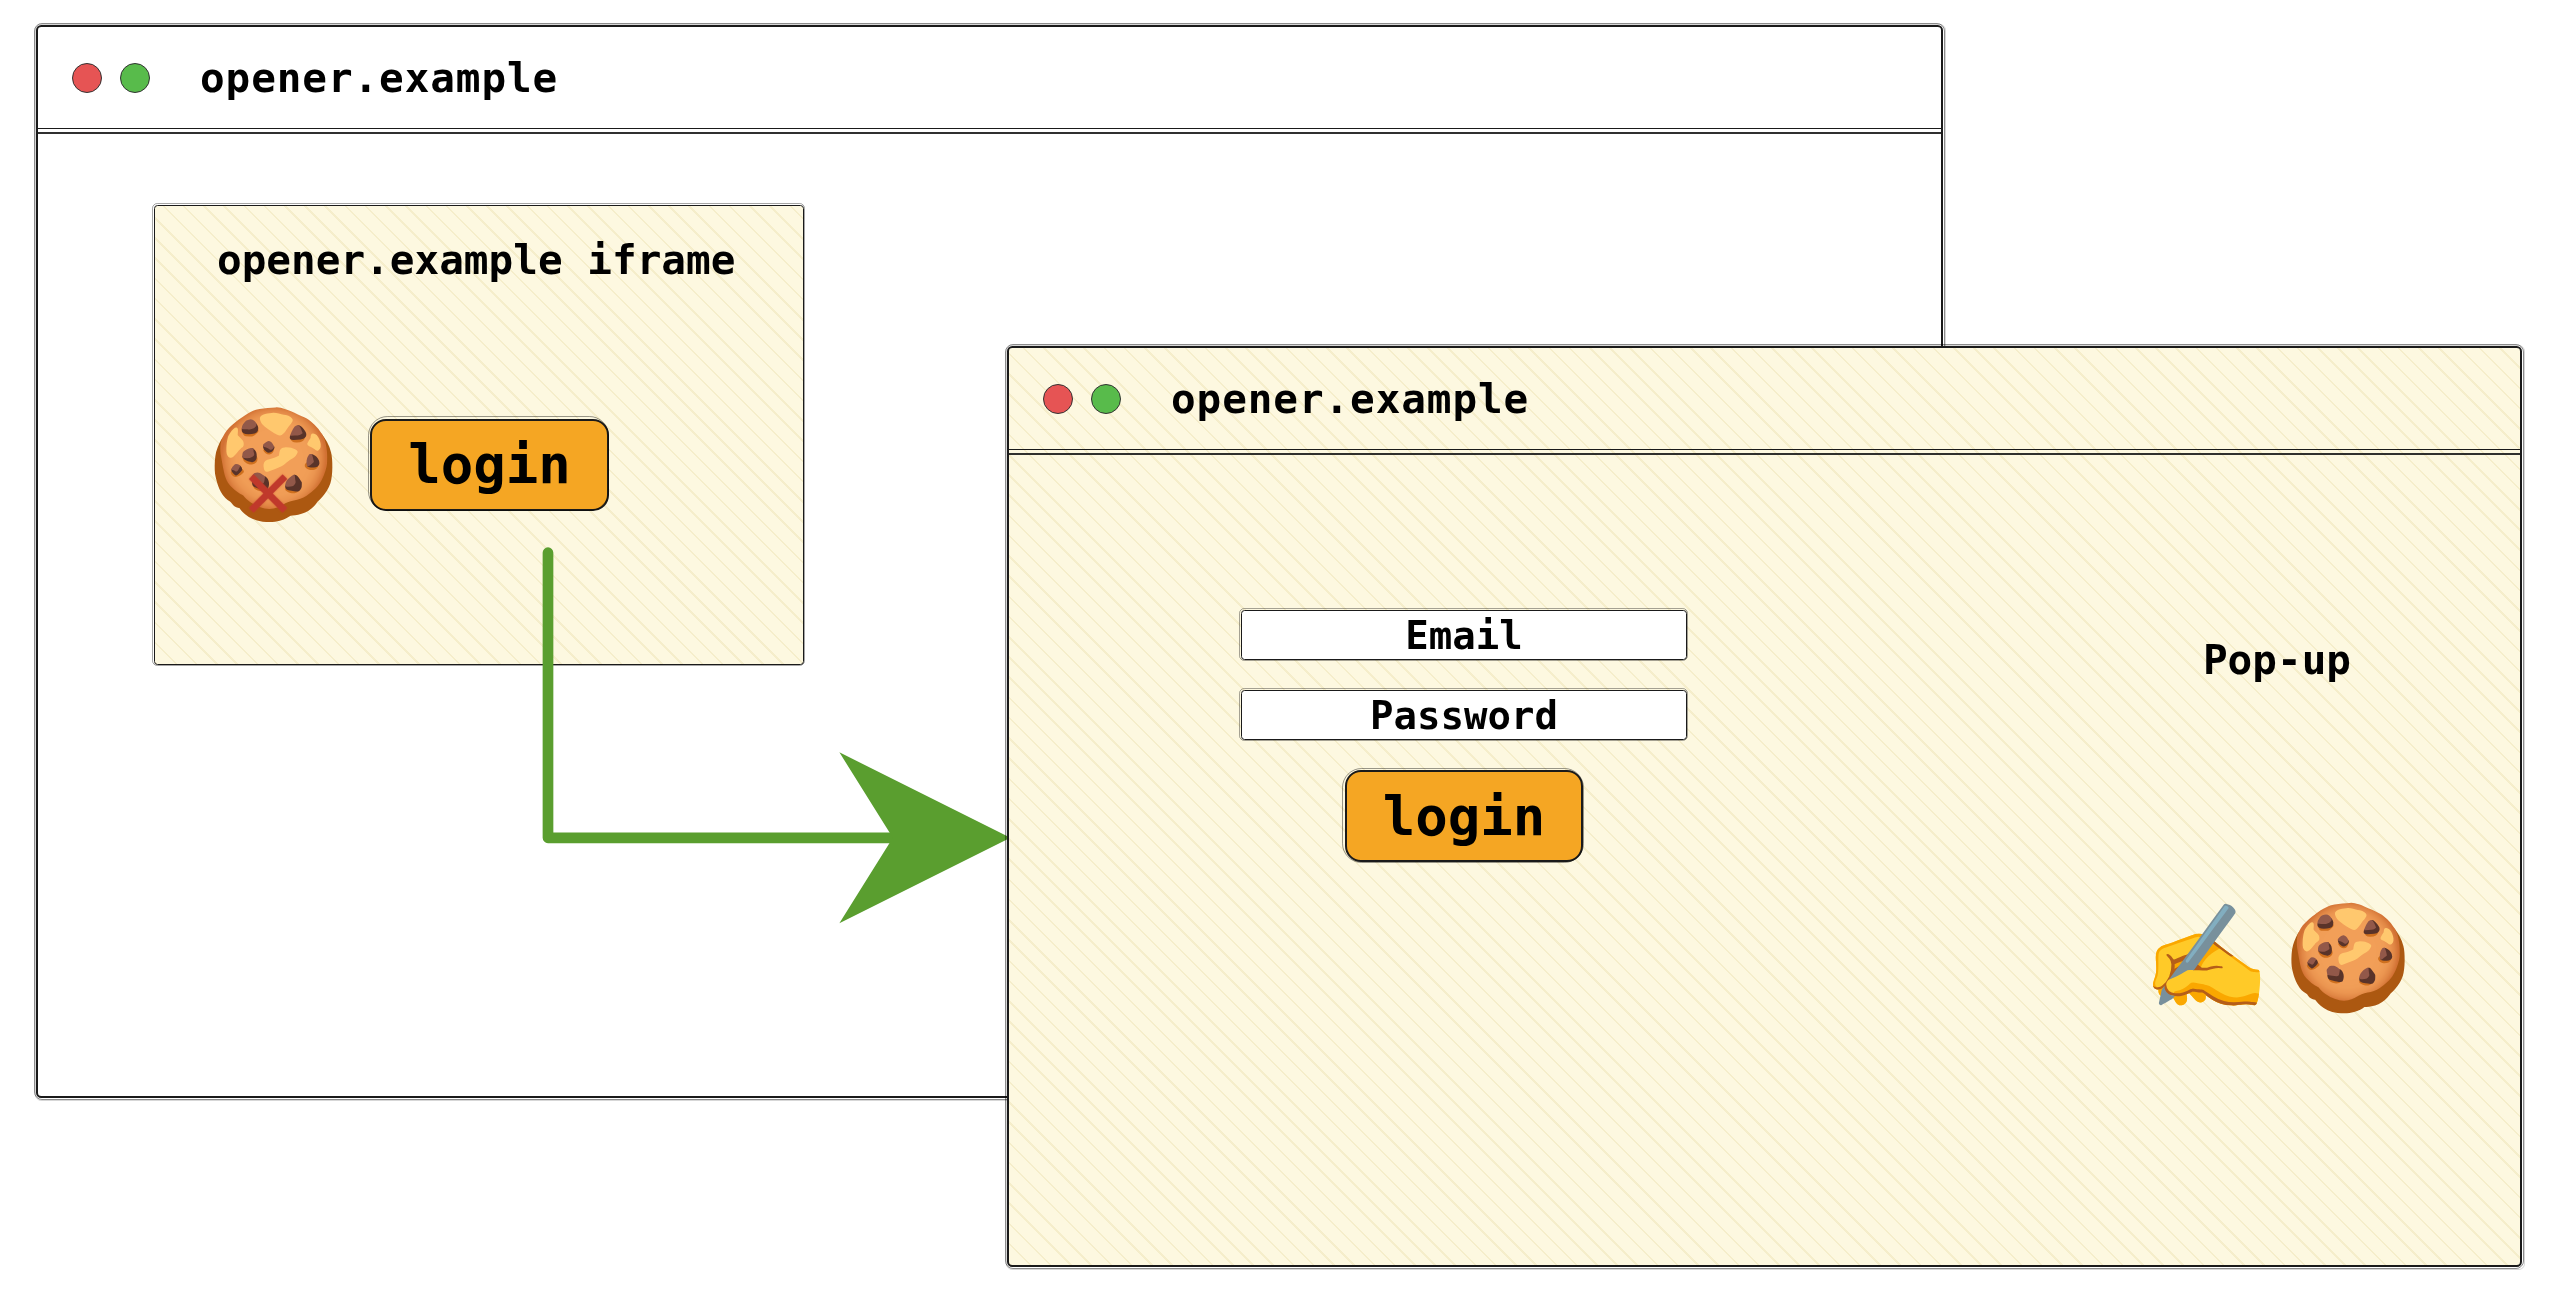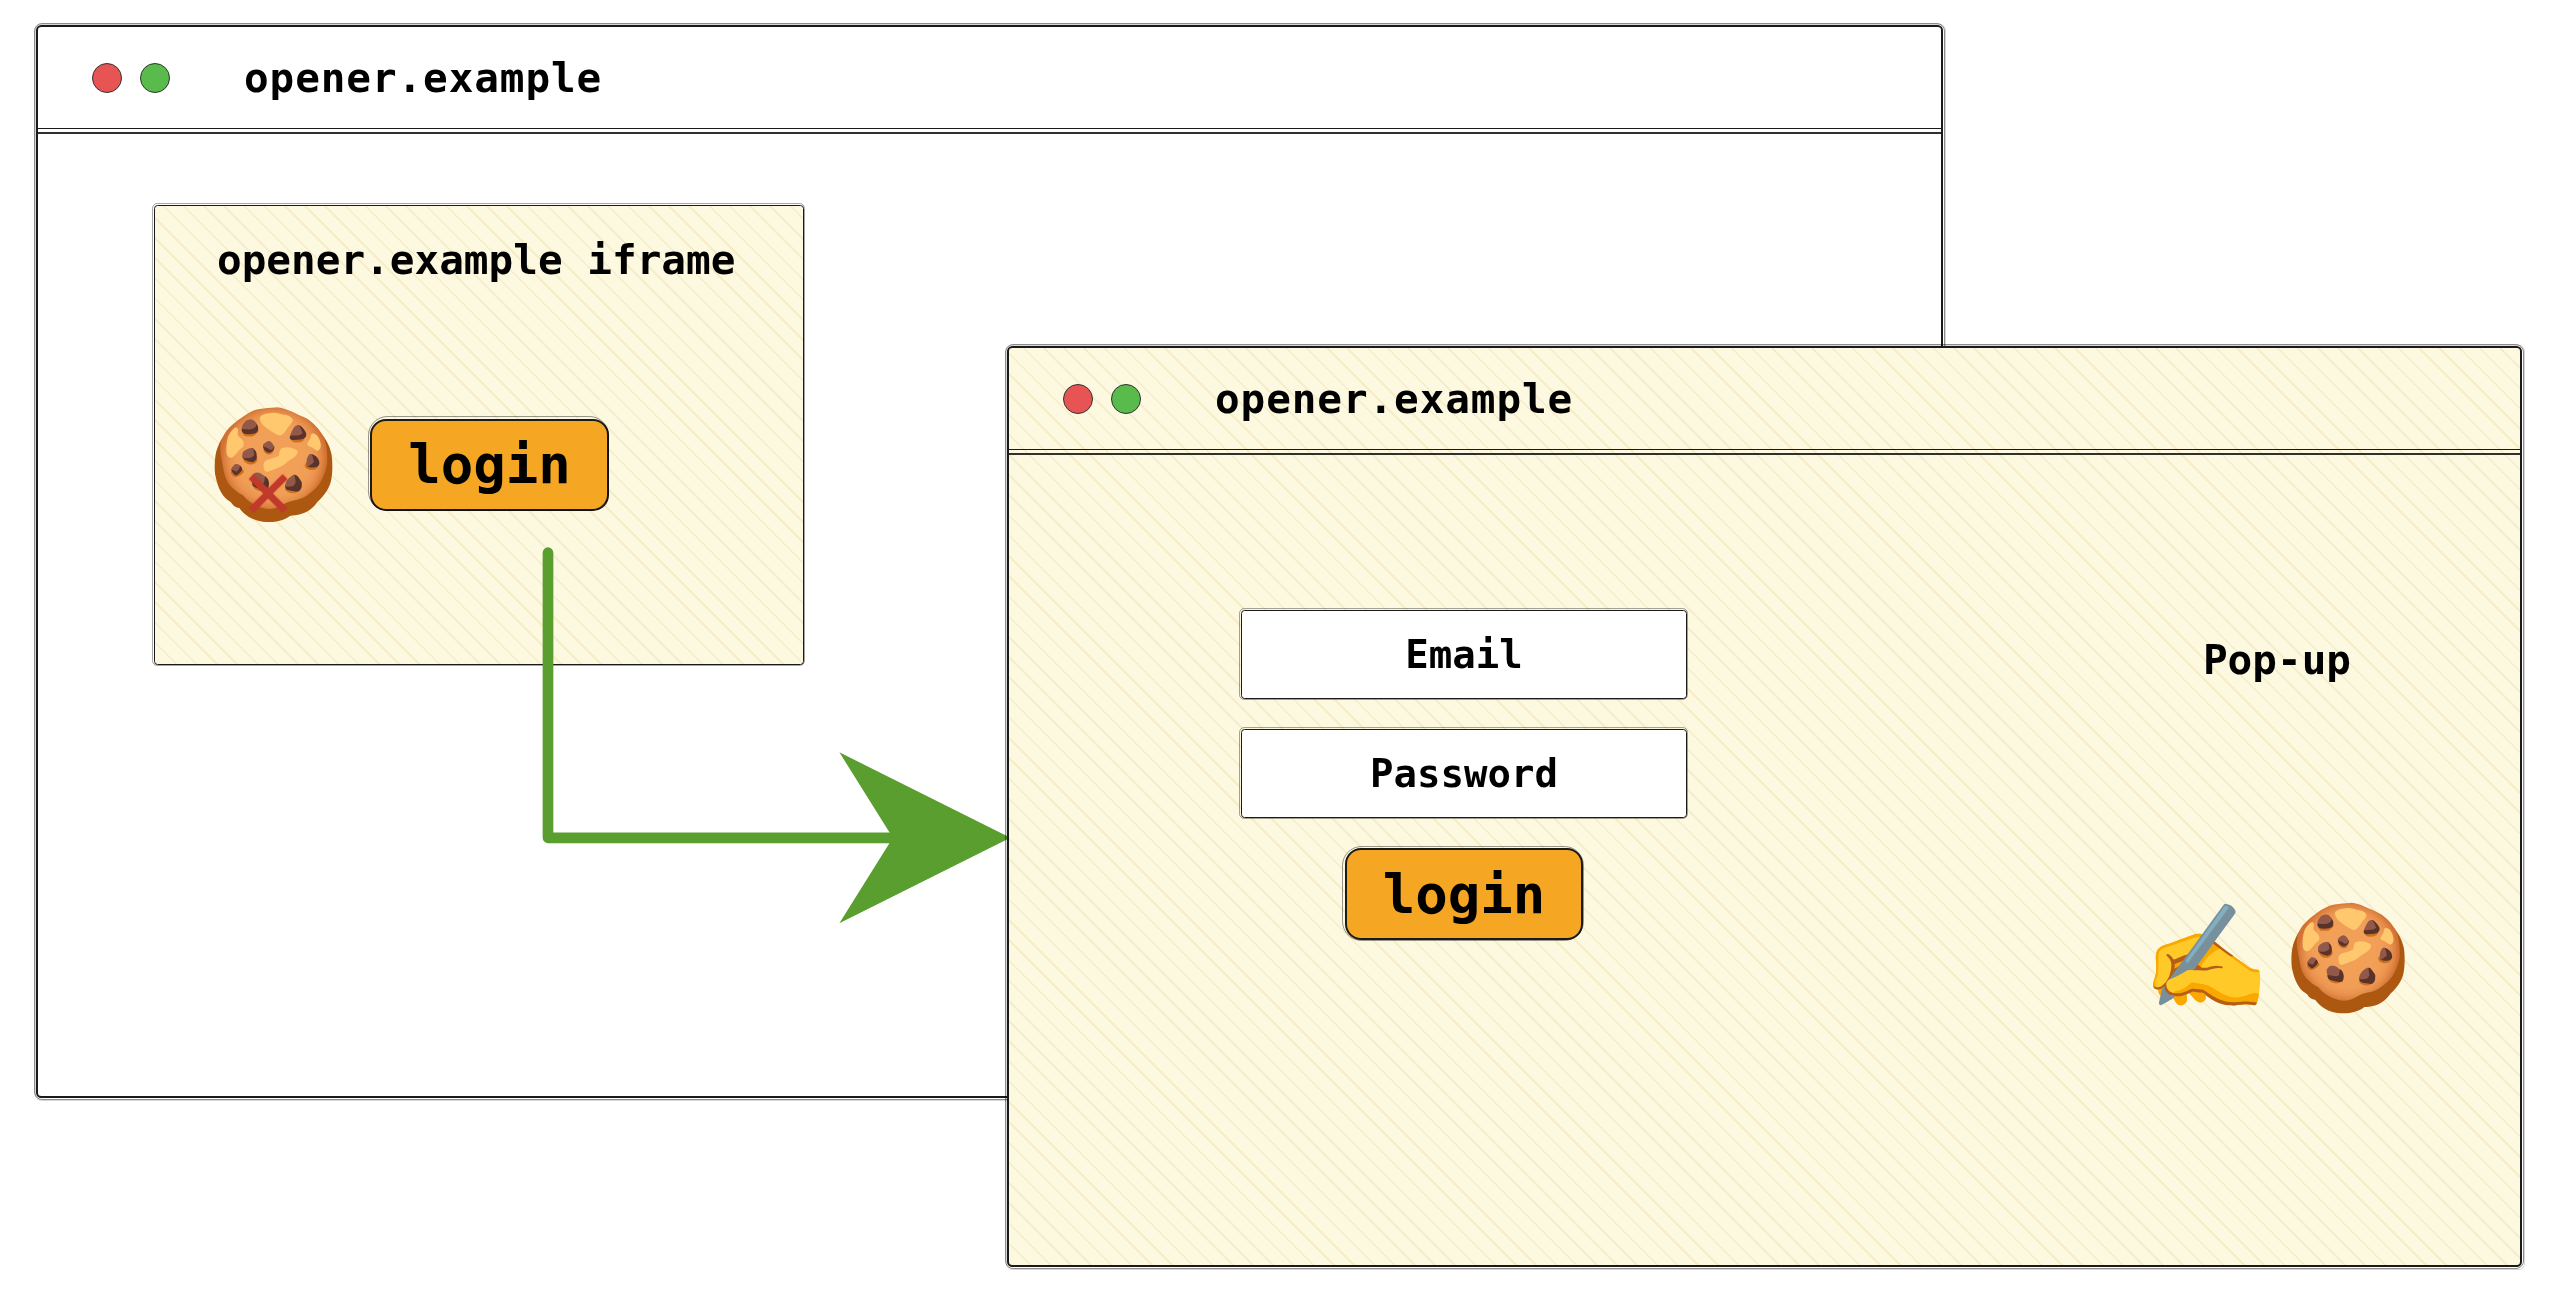--- a/index.html
+++ b/index.html
@@ -71,22 +71,22 @@
     left: 36px;
     top: 25px;
     width: 1907px;
     height: 1073px;
     background: #ffffff;
   }
   .titlebar {
     height: 102px;
     display: flex;
     align-items: center;
-    padding-left: 54px;
-    gap: 35px;
+    padding-left: 34px;
+    gap: 11px;
     border-bottom: 1.8px solid #1a1a1a;
     position: relative;
   }
   .titlebar::after{
     content:"";
     position:absolute;
     left:0;right:0;bottom:-6.2px;
     height:1.8px;
     background:#1a1a1a;
     opacity:.9;
@@ -169,21 +169,21 @@
     position:absolute;
     left: 232px;
     top: 159px;
     display:flex;
     flex-direction:column;
     align-items:center;
     gap: 30px;
   }
   .field {
     width: 446px;
-    height: 89px;
+    height: 50px;
     background:#ffffff;
     display:flex;
     align-items:center;
     justify-content:center;
     font-size:39px;
     font-weight:600;
   }
 
   .popupLabel {
     position:absolute;

